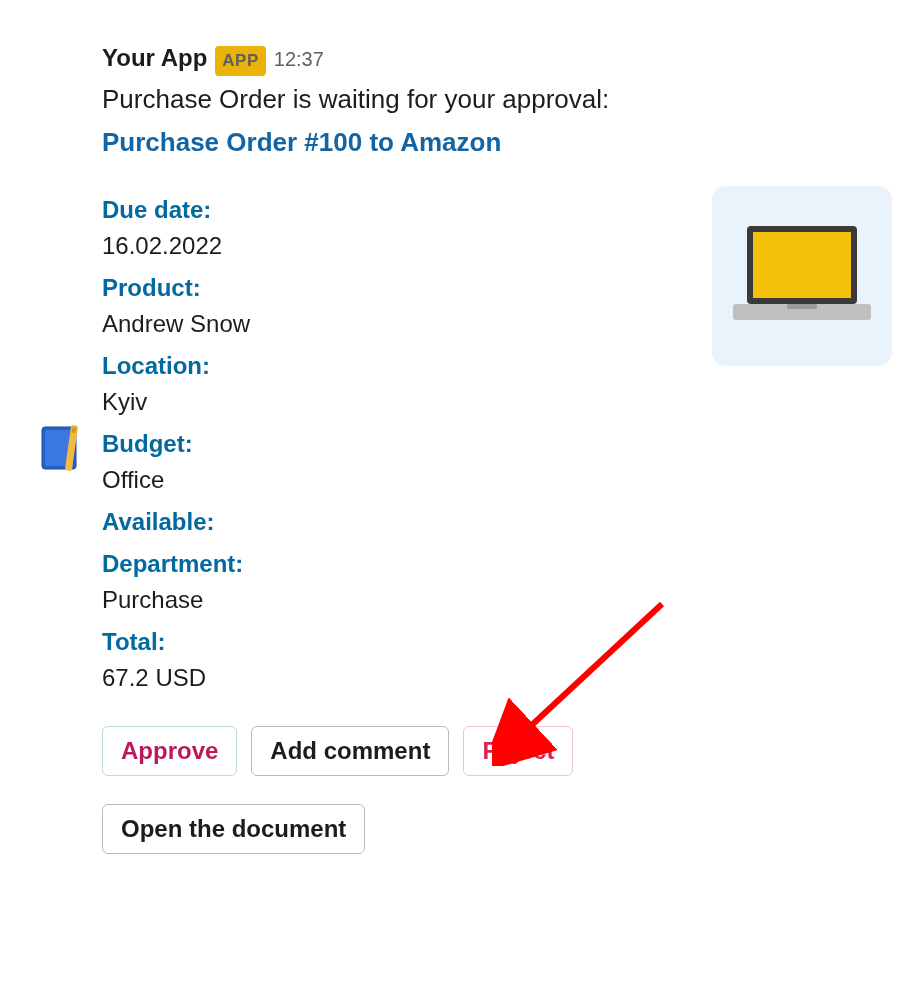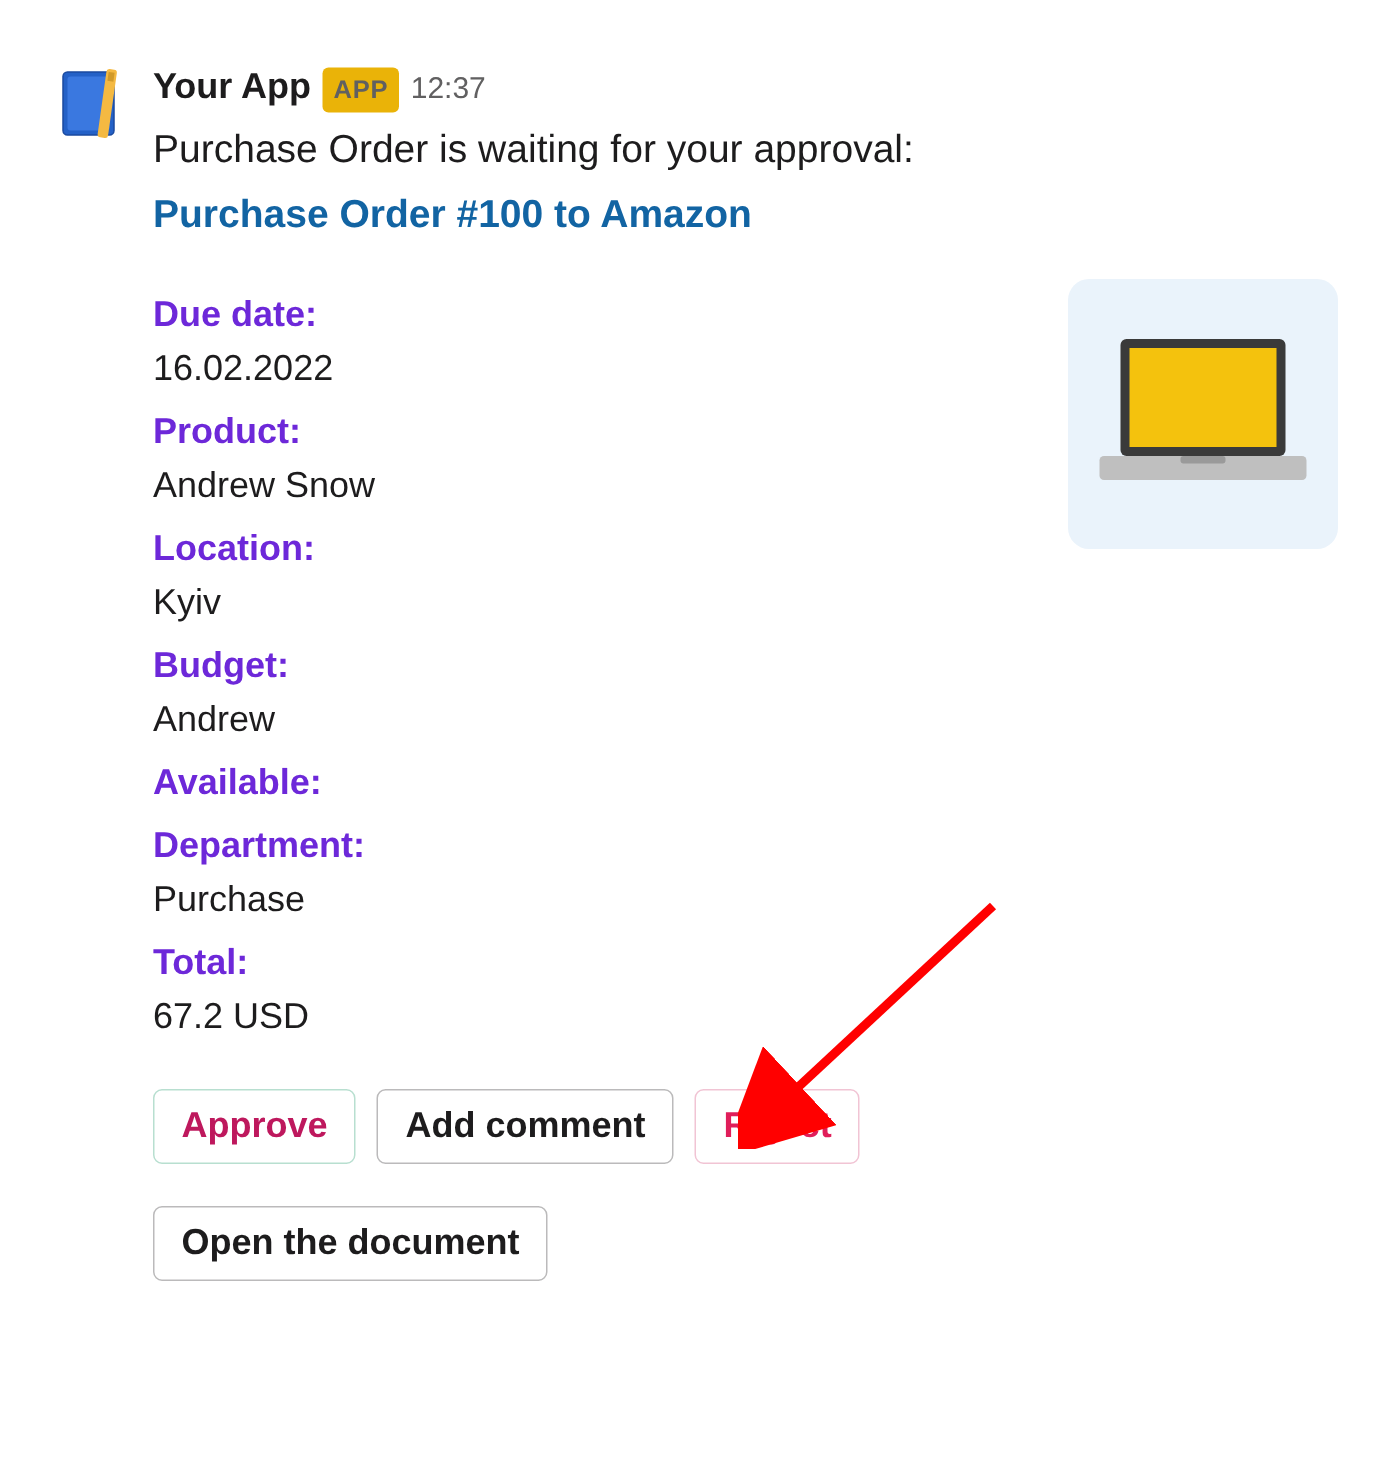--- a/index.html
+++ b/index.html
@@ -7,21 +7,21 @@
       font-family: -apple-system, BlinkMacSystemFont, "Segoe UI", Helvetica, Arial, sans-serif;
       background: #fff;
       color: #1d1c1d;
       width: 924px;
       padding: 40px 32px;
       font-size: 24px;
       line-height: 1.5;
     }
     .message {
       display: flex;
-      align-items: flex-start;
+      align-items: center;
     }
     .avatar {
       width: 56px;
       height: 56px;
       border-radius: 6px;
       flex-shrink: 0;
       margin-right: 14px;
       display: flex;
       align-items: center;
       justify-content: center;
@@ -72,21 +72,21 @@
       display: flex;
       align-items: flex-start;
       gap: 24px;
     }
     .details {
       flex: 1;
     }
     .field-label {
       font-weight: 700;
       font-size: 24px;
-      color: #6d28d9;
+      color: #0369a1;
       margin-top: 6px;
     }
     .field-value {
       font-size: 24px;
       color: #1d1c1d;
       font-weight: 400;
       margin-bottom: 6px;
     }
     .thumb {
       width: 180px;
@@ -155,21 +155,21 @@
 
     <div class="details-row">
       <div class="details">
         <div class="field-label">Due date:</div>
         <div class="field-value">16.02.2022</div>
         <div class="field-label">Product:</div>
         <div class="field-value">Andrew Snow</div>
         <div class="field-label">Location:</div>
         <div class="field-value">Kyiv</div>
         <div class="field-label">Budget:</div>
-        <div class="field-value">Andrew</div>
+        <div class="field-value">Office</div>
         <div class="field-label">Available:</div>
         <div class="field-label">Department:</div>
         <div class="field-value">Purchase</div>
         <div class="field-label">Total:</div>
         <div class="field-value">67.2 USD</div>
       </div>
       <div class="thumb">
         <svg width="150" height="120" viewBox="0 0 150 120">
           <rect x="20" y="10" width="110" height="78" rx="4" fill="#3a3a3a"></rect>
           <rect x="26" y="16" width="98" height="66" fill="#f4c20d"></rect>

